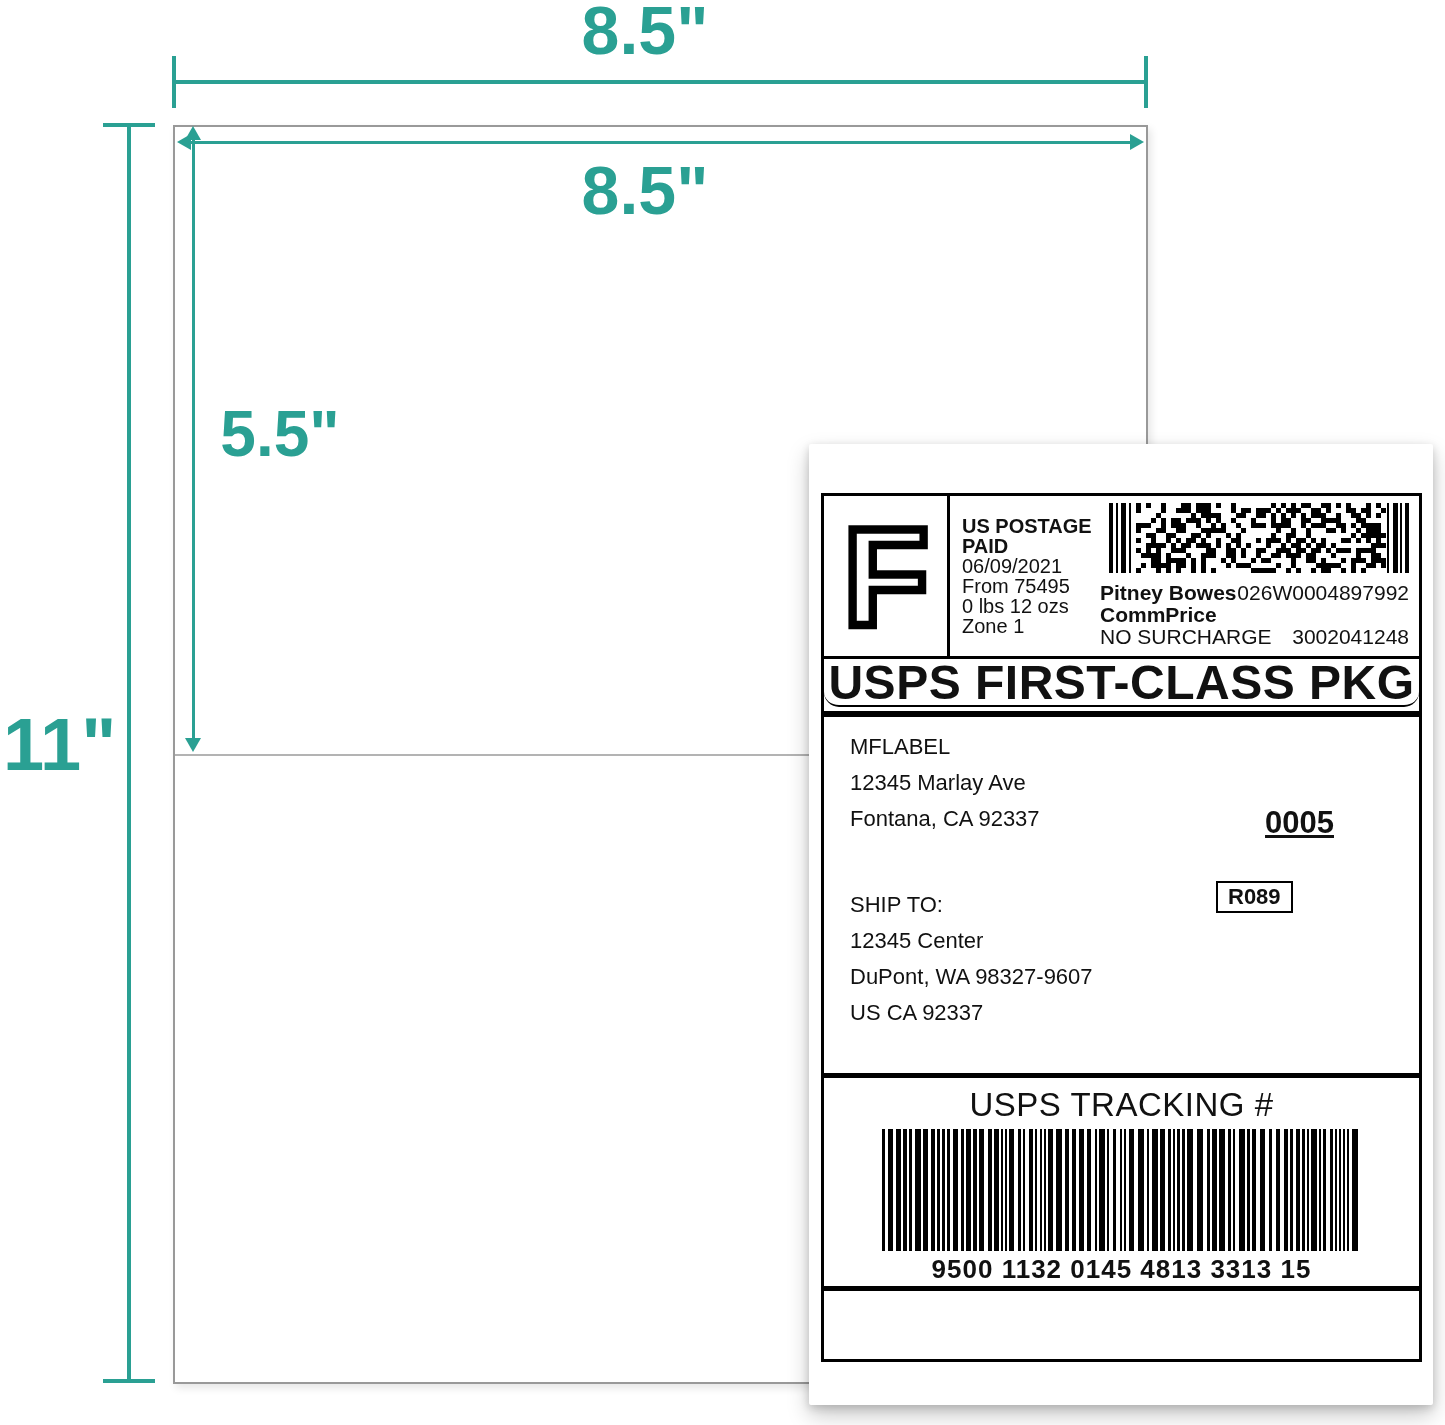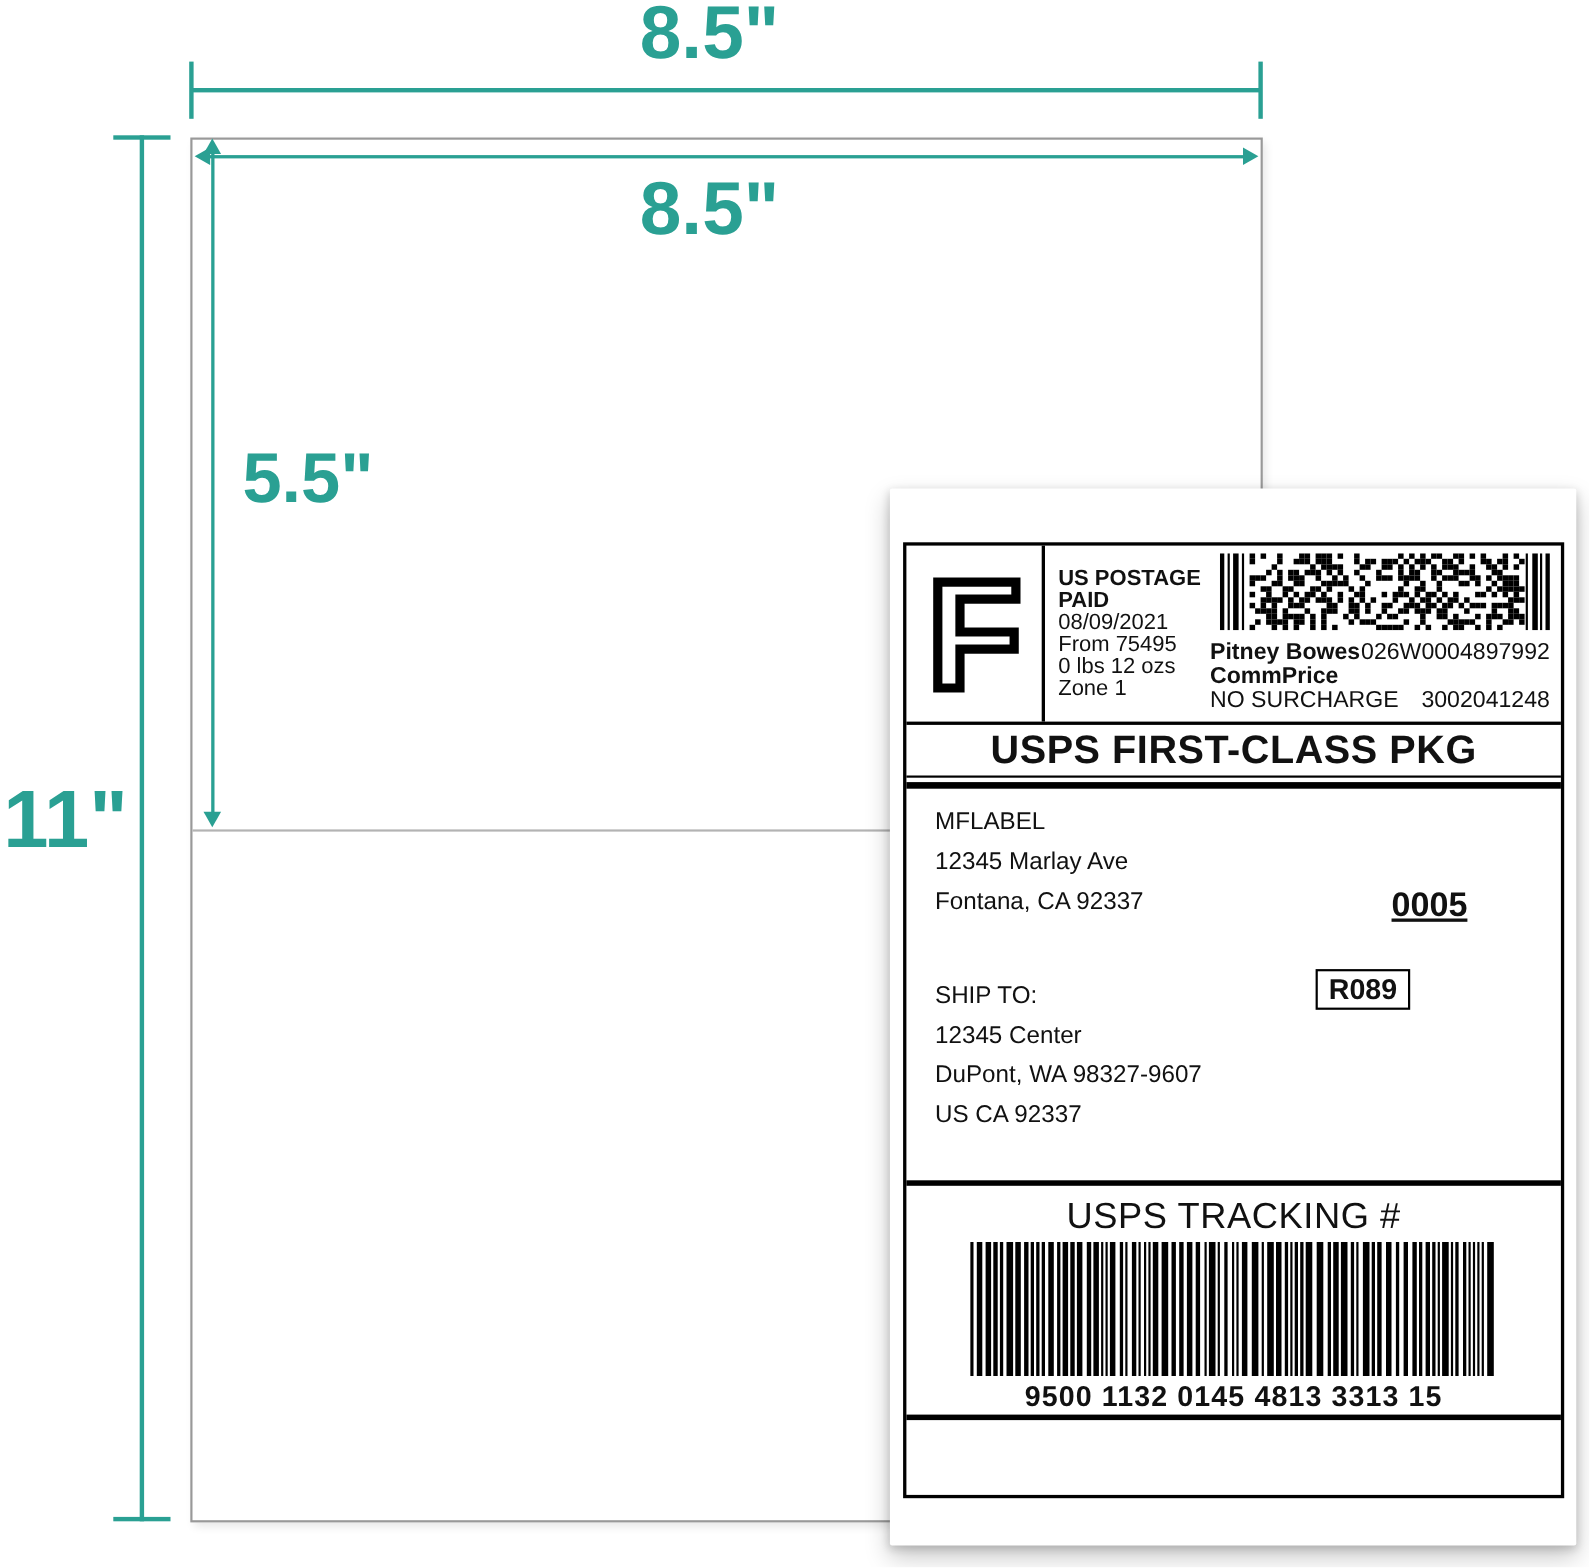--- a/index.html
+++ b/index.html
@@ -38,30 +38,30 @@
   .fsvg text{font-family:"Liberation Sans",sans-serif;font-weight:bold;font-size:150px;
              fill:#fff;stroke:#000;stroke-width:9px;}
   .pright{position:relative;flex:1;}
   .ptext{position:absolute;left:12px;top:20px;font-size:20px;line-height:20px;white-space:nowrap;}
   .bc2d{position:absolute;top:7px;right:10px;width:300px;height:70px;fill:#000;}
   .meta{position:absolute;left:150px;right:10px;bottom:8px;font-size:21px;line-height:22px;}
   .mrow{display:flex;justify-content:space-between;white-space:nowrap;text-align:center;}
   .mrow .ind{padding-left:0px;}
 
   .sec-banner{height:46px;border-bottom:2px solid #000;display:flex;align-items:center;justify-content:center;
-              font-size:36px;font-weight:bold;letter-spacing:.5px;flex:0 0 auto;white-space:nowrap;}
+              font-size:48px;font-weight:bold;letter-spacing:.5px;flex:0 0 auto;white-space:nowrap;border-radius:15px;}
   .thick{height:6px;margin-top:4px;background:#000;flex:0 0 auto;}
 
   .sec-addr{position:relative;height:356px;border-bottom:5px solid #000;flex:0 0 auto;}
   .addr-block{position:absolute;left:26px;font-size:22px;line-height:36px;white-space:nowrap;}
   .from-block{top:12px;}
   .shipto-block{top:170px;}
   .batch{position:absolute;right:85px;top:88px;font-size:31px;font-weight:bold;text-decoration:underline;}
-  .route{position:absolute;left:372px;top:164px;border:2px solid #000;padding:1px 10px;
-         font-size:26px;font-weight:bold;}
+  .route{position:absolute;left:392px;top:164px;border:2px solid #000;padding:1px 10px;
+         font-size:22px;font-weight:bold;}
 
   .sec-track{height:208px;border-bottom:5px solid #000;text-align:center;flex:0 0 auto;}
   .thead{margin-top:8px;font-size:33px;font-weight:normal;letter-spacing:.5px;}
   .bc1d{display:block;margin:5px auto 0;width:480px;height:122px;fill:#000;}
   .tnum{margin-top:3px;font-size:26px;font-weight:bold;letter-spacing:1px;white-space:nowrap;}
 
   .sec-empty{flex:1;}
 </style>
 </head>
 <body>
@@ -98,21 +98,21 @@
       <div class="sec-postage">
         <div class="fcell">
           <svg class="fsvg" viewBox="0 0 90 120">
             <text x="45" y="113" text-anchor="middle">F</text>
           </svg>
         </div>
         <div class="pright">
           <div class="ptext">
             <div class="b">US POSTAGE</div>
             <div class="b">PAID</div>
-            <div>08/09/2021</div>
+            <div>06/09/2021</div>
             <div>From 75495</div>
             <div>0 lbs 12 ozs</div>
             <div>Zone 1</div>
           </div>
           <svg class="bc2d" id="bc2d" viewBox="0 0 300 70" preserveAspectRatio="none">
               <rect x="0" y="0" width="4" height="70"></rect>
               <rect x="7" y="0" width="2" height="70"></rect>
               <rect x="12" y="0" width="5" height="70"></rect>
               <rect x="20" y="0" width="2" height="70"></rect>
               <rect x="296" y="0" width="4" height="70"></rect>

